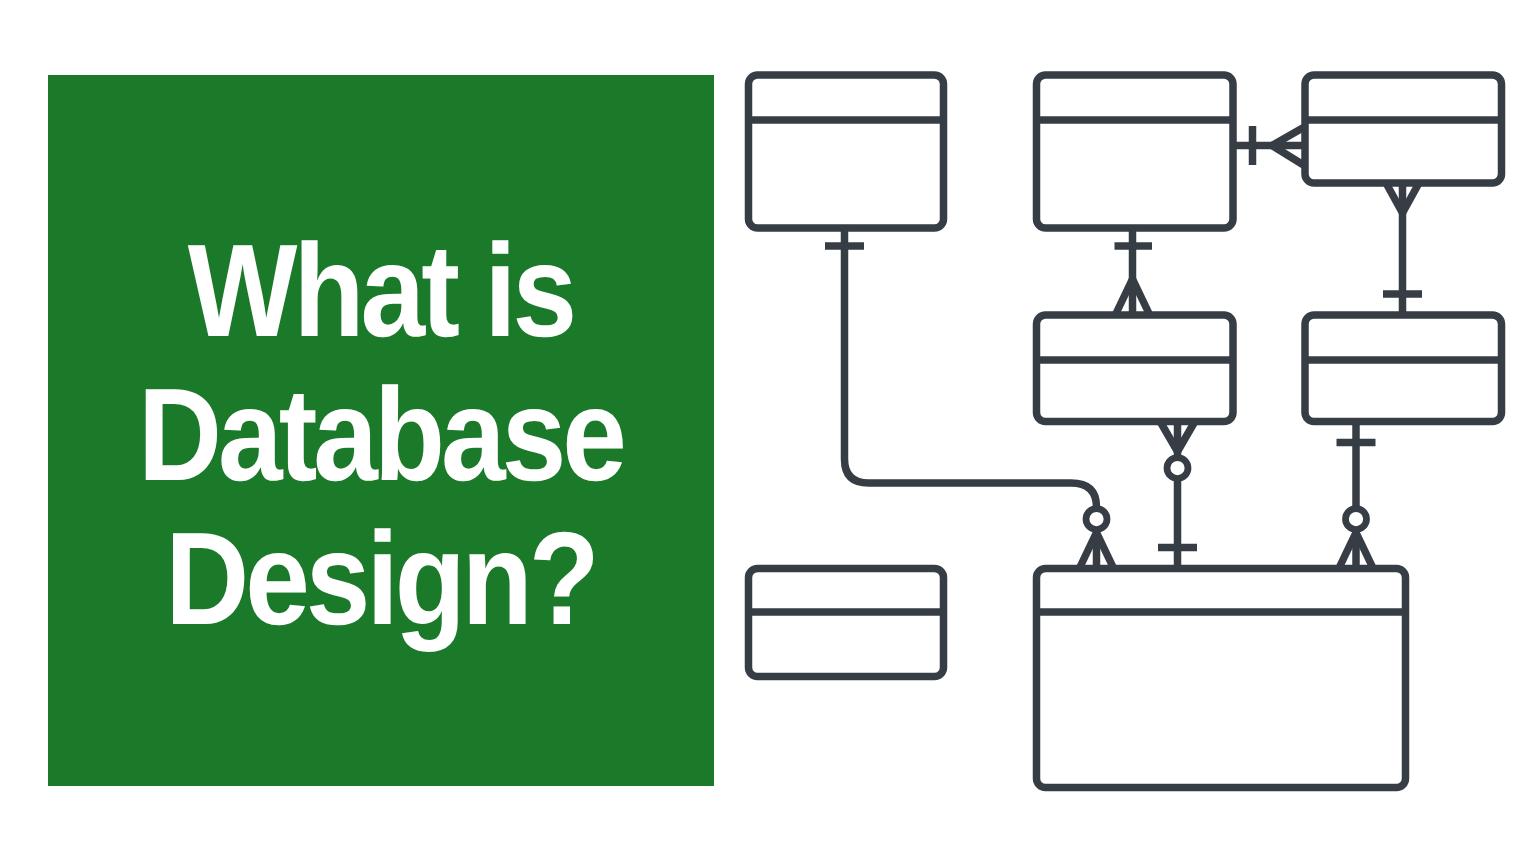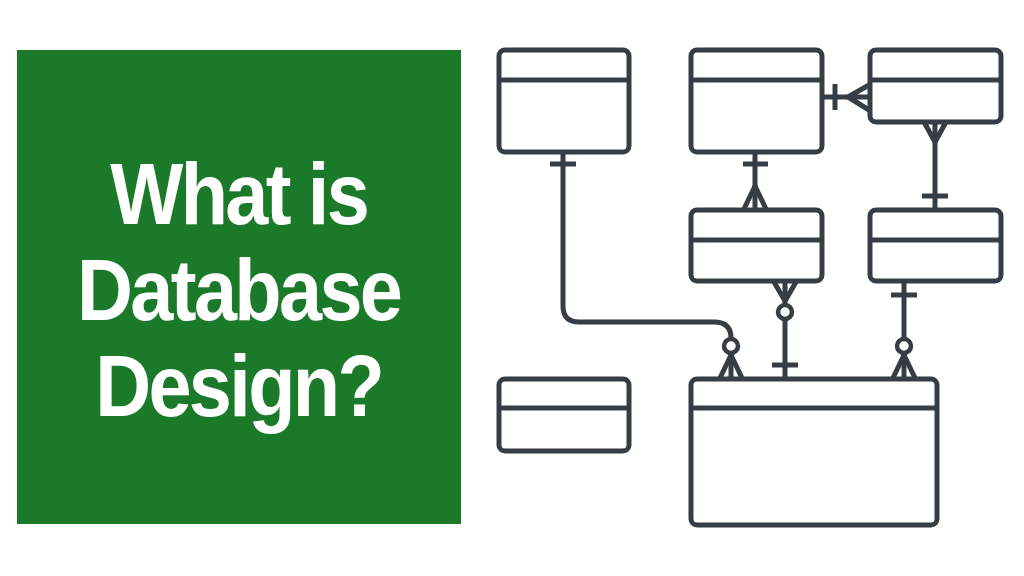--- a/index.html
+++ b/index.html
@@ -12,21 +12,21 @@
       font-family: "Liberation Sans", sans-serif;
     }
     .page {
       position: relative;
       width: 1024px;
       height: 576px;
       background: #ffffff;
     }
     .title-panel {
       position: absolute;
-      left: 17px;
+      left: 32px;
       top: 50px;
       width: 444px;
       height: 474px;
       background: #1b7a2a;
       display: flex;
       flex-direction: column;
       align-items: center;
       justify-content: center;
     }
     .title-text {

